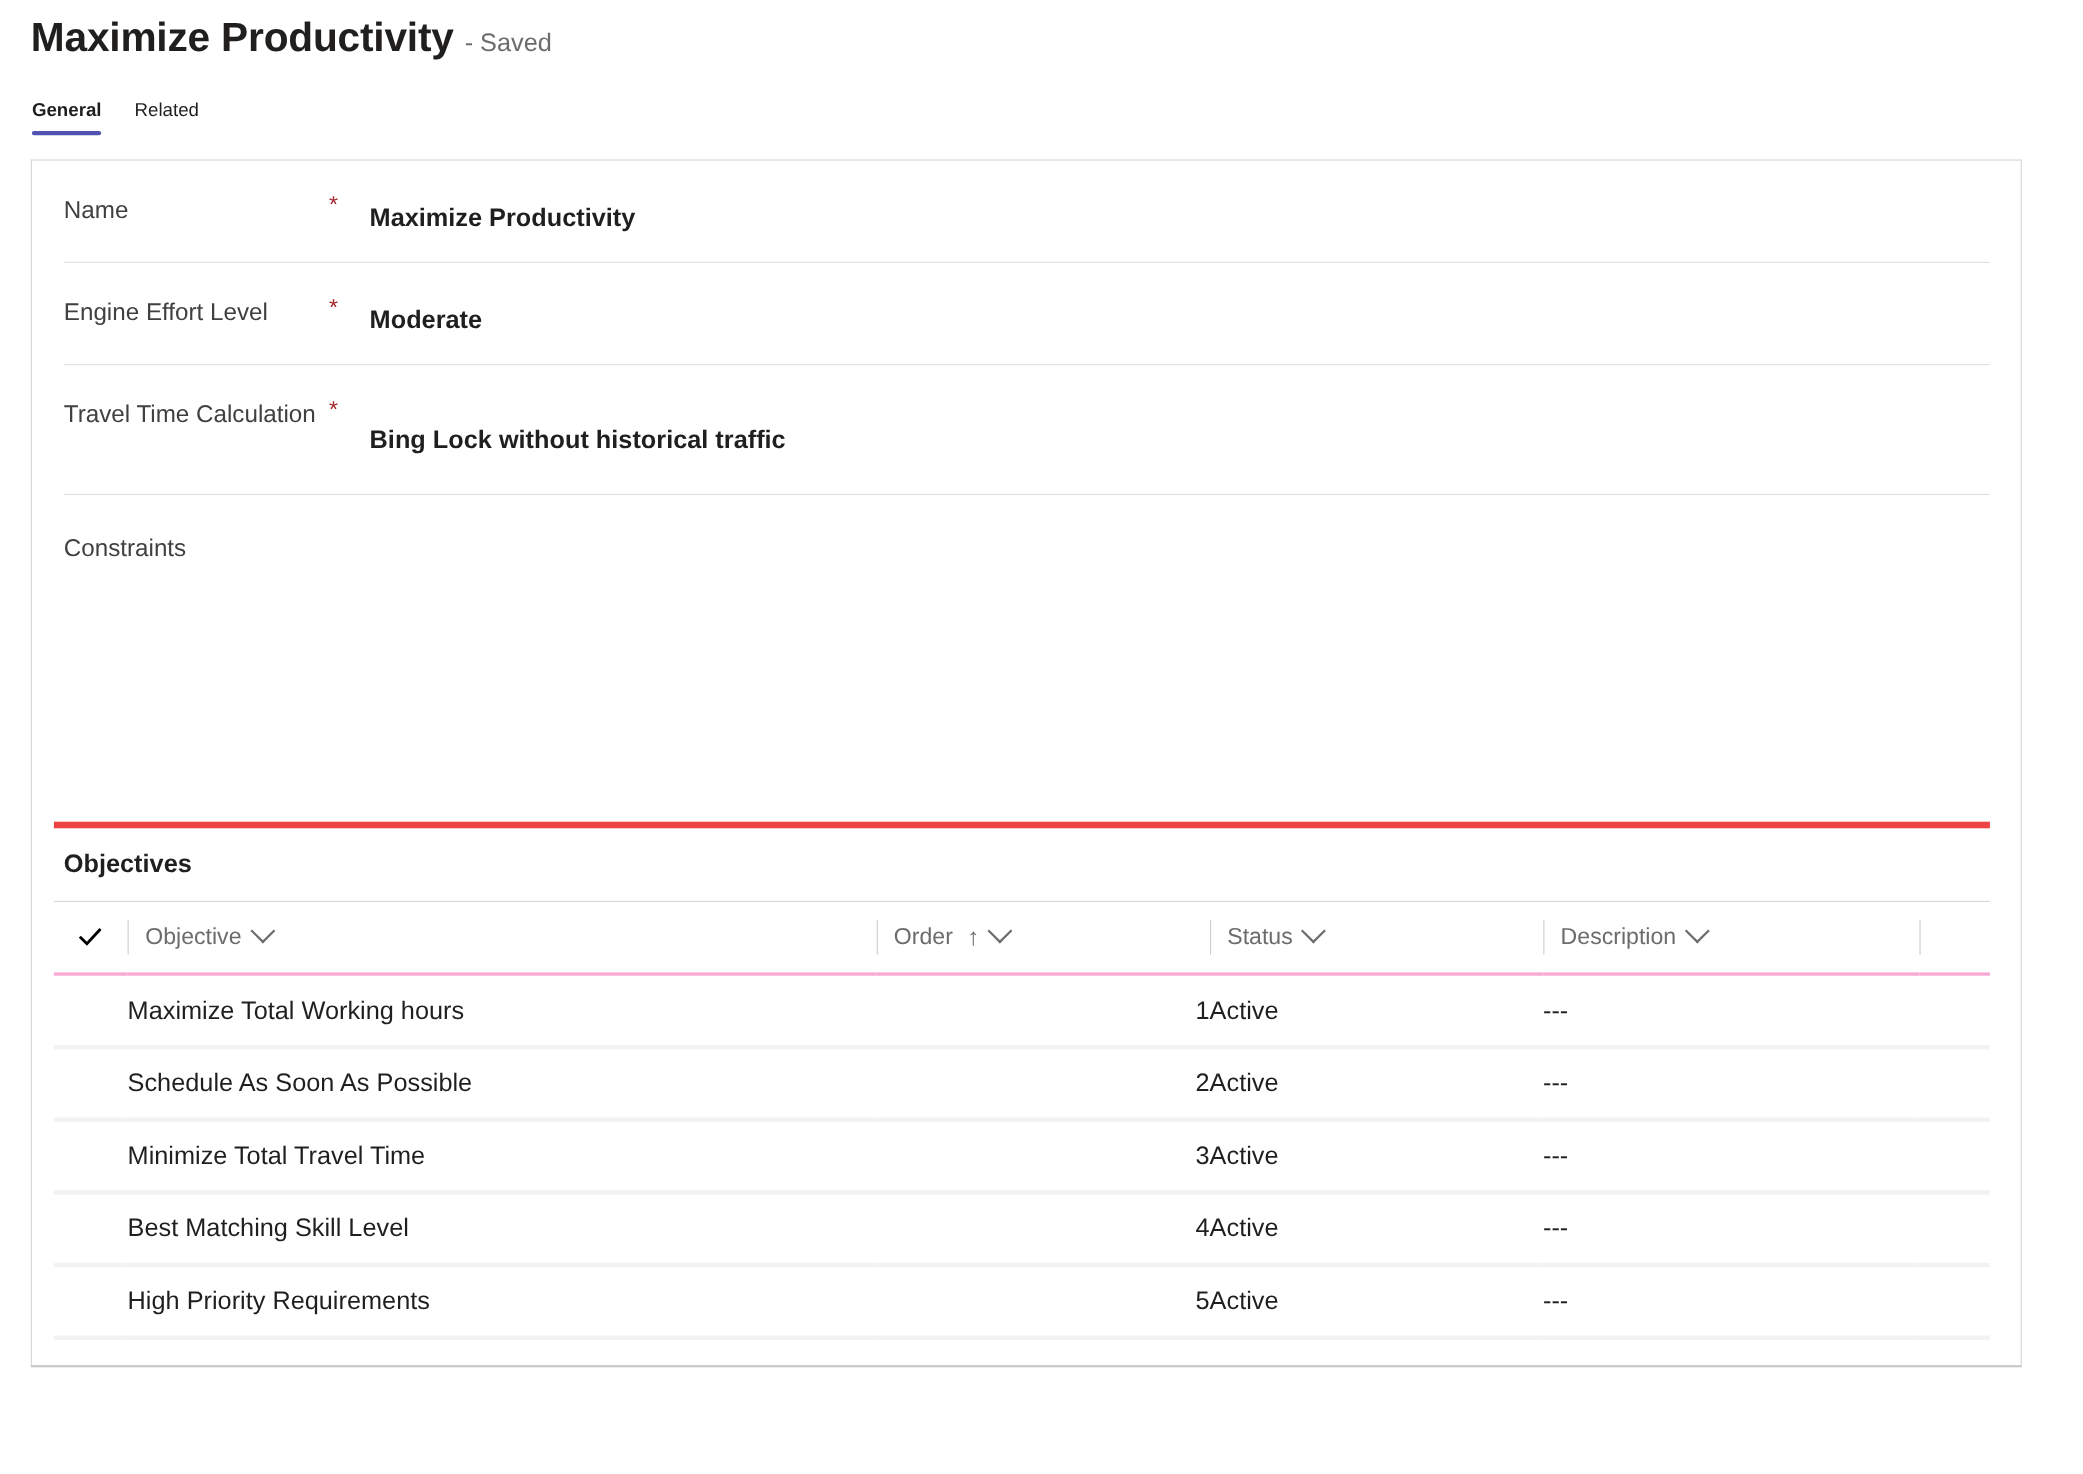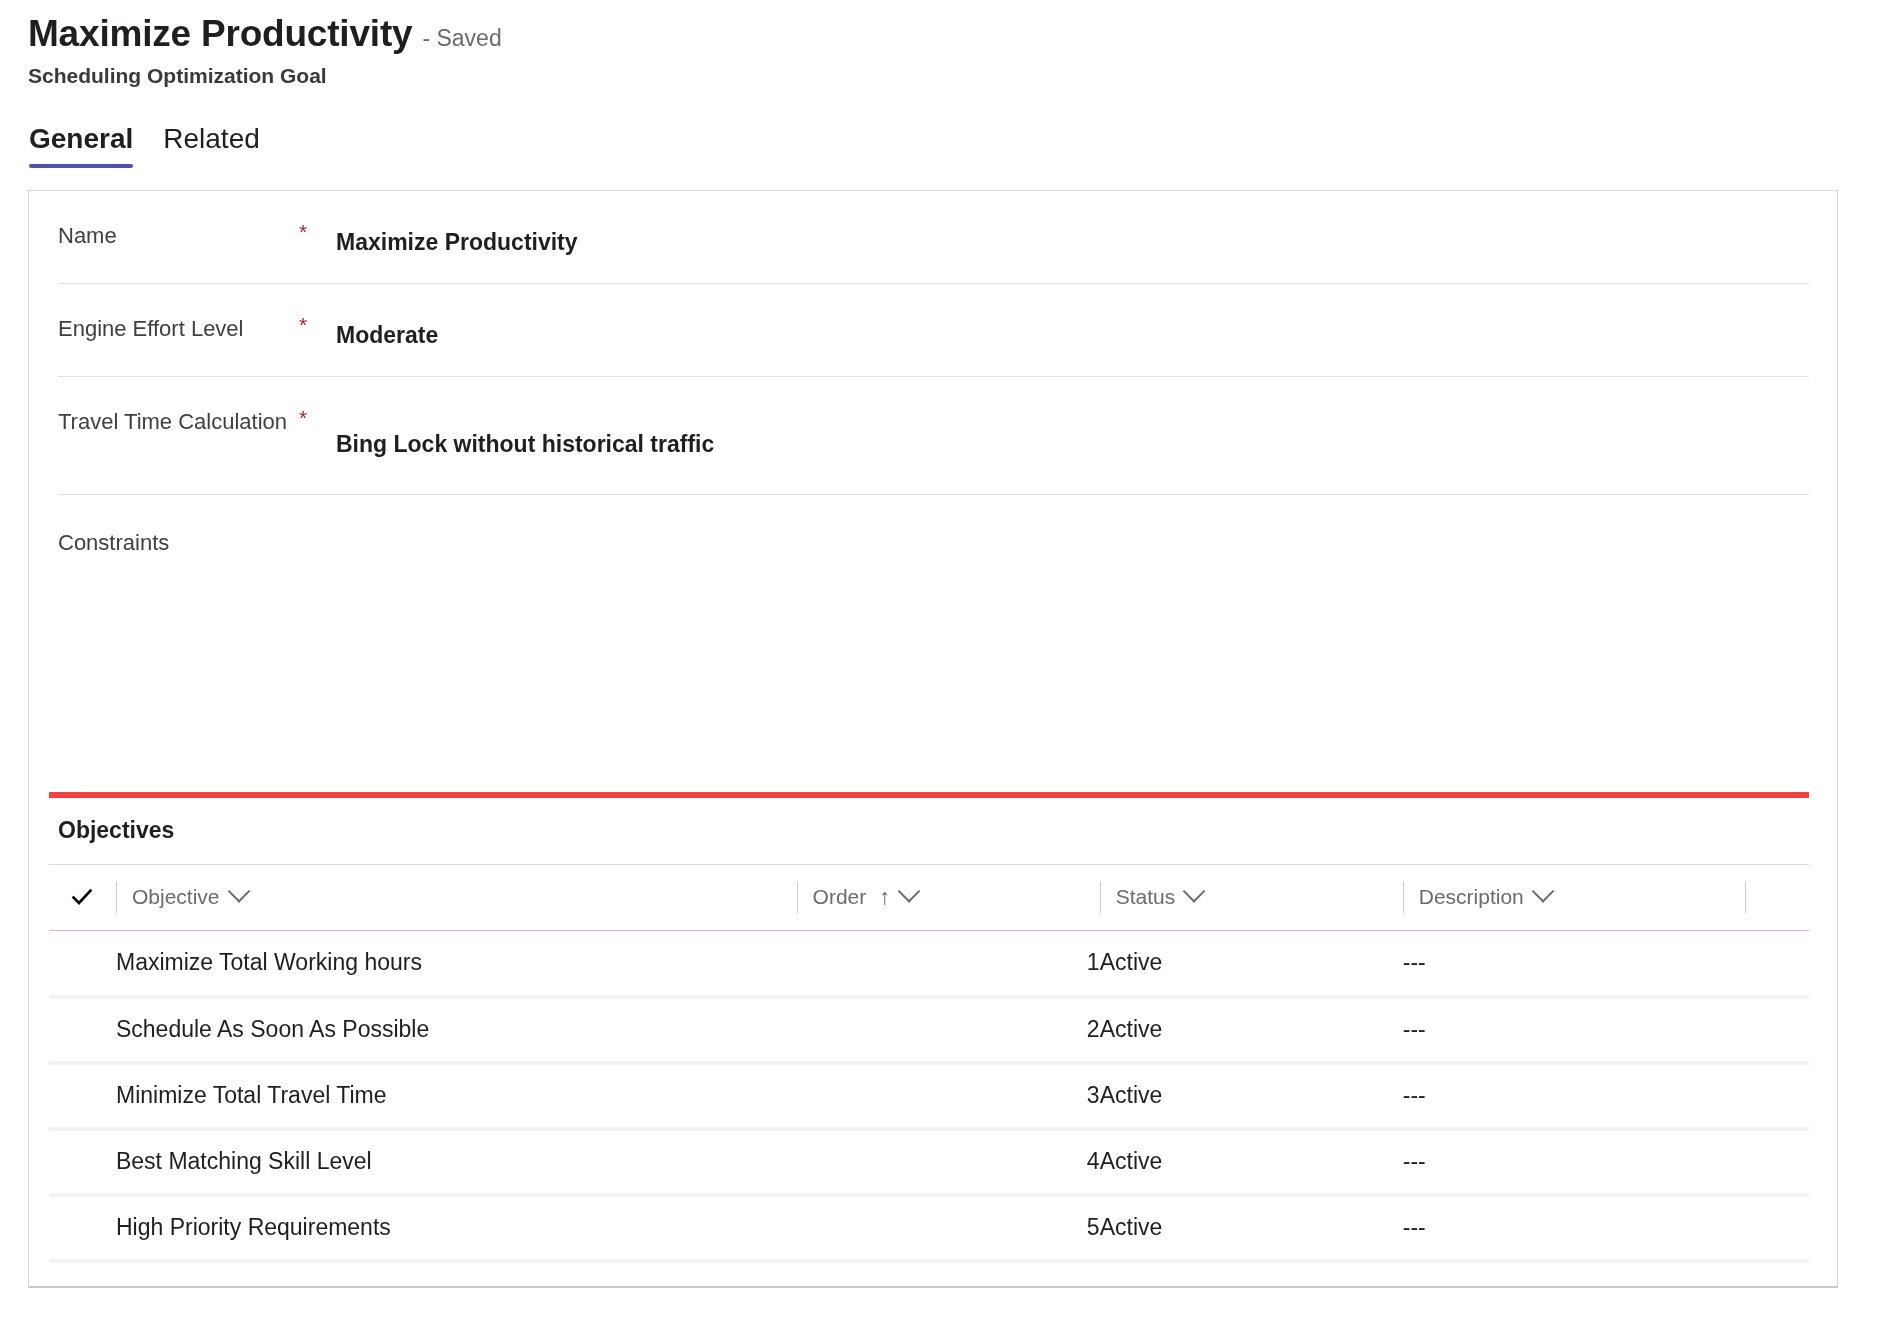--- a/index.html
+++ b/index.html
@@ -49,21 +49,21 @@
   
   .tab-bar {
     display: flex;
     align-items: flex-end;
     gap: 30px;
     margin-top: 35px;
     padding-left: 1px;
   }
   .tab {
     position: relative;
-    font-size: 28px;
+    font-size: 17px;
     padding-bottom: 13px;
     color: #201f1e;
     cursor: pointer;
   }
   .tab.selected { font-weight: 700; }
   .tab.selected::after {
     content: "";
     position: absolute;
     left: 0;
     right: 0;
@@ -200,21 +200,21 @@
     margin-top: 0;
   }
   table.grid th {
     font-weight: 400;
     text-align: left;
     font-size: 21px;
     color: #6d6c6b;
     height: 66px;
     vertical-align: middle;
     padding: 0;
-    border-bottom: 1px solid #f9a8d4;
+    border-bottom: 3px solid #f9a8d4;
   }
   .th-inner {
     display: flex;
     align-items: center;
     gap: 11px;
     border-left: 1px solid #d0cece;
     padding-left: 15px;
     height: 32px;
   }
   th.col-check { width: 63px; }
@@ -268,21 +268,20 @@
   td.c-tail { }
 </style>
 </head>
 <body>
 
 <div class="page-header">
   <div class="title-line">
     <span class="record-title">Maximize Productivity</span>
     <span class="save-state">- Saved</span>
   </div>
-  <div class="entity-name">Scheduling Optimization Goal</div>
 
   <div class="tab-bar">
     <div class="tab selected">
       <span>General</span>
     </div>
     <div class="tab">
       <span>Related</span>
     </div>
   </div>
 </div>

